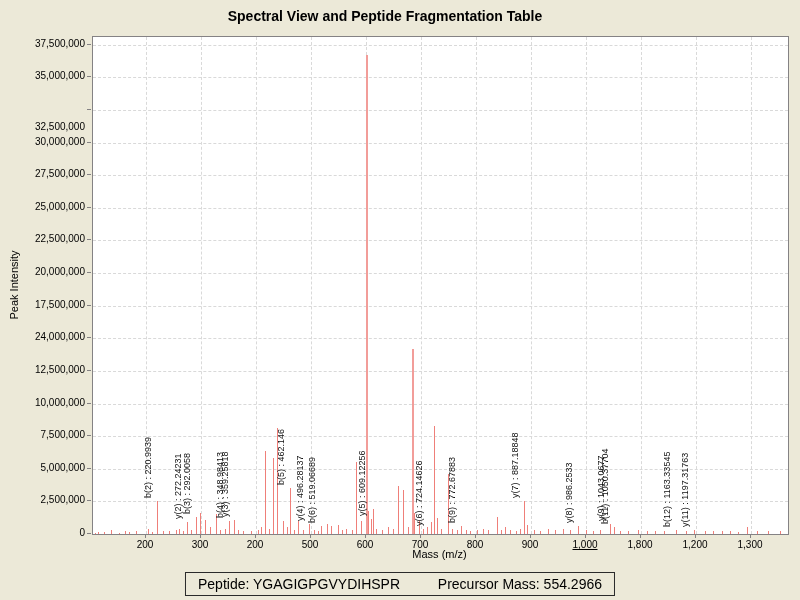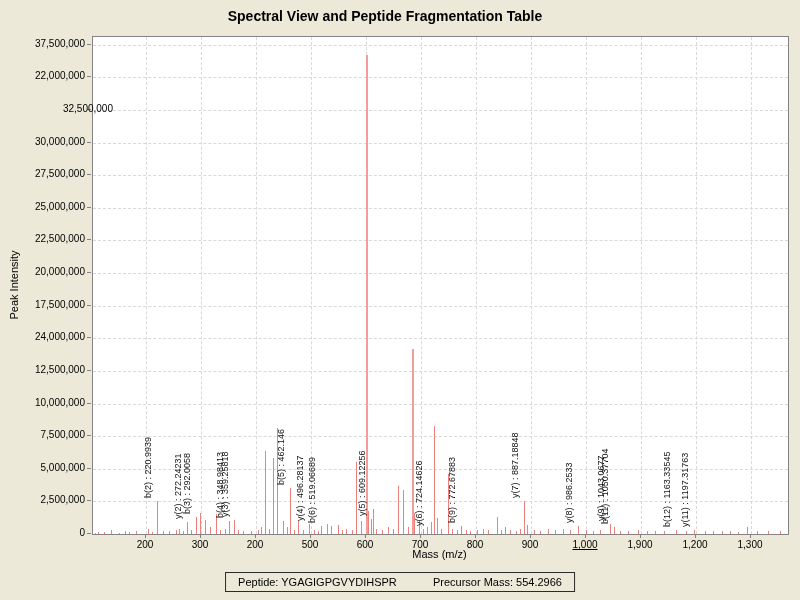--- a/index.html
+++ b/index.html
@@ -34,21 +34,21 @@
   }
   .y-axis-title{
     position:absolute;left:14px;top:285px;font-size:11px;white-space:nowrap;
     transform:translate(-50%,-50%) rotate(-90deg);
   }
   .x-axis-title{
     position:absolute;left:92px;width:695px;top:548px;text-align:center;font-size:11px;
   }
   .footer-box{
     position:absolute;top:572px;left:50%;transform:translateX(-50%);
-    border:1px solid #2a2a2a;padding:3px 12px;font-size:11px;white-space:nowrap;
+    border:1px solid #2a2a2a;padding:3px 12px;font-size:14px;white-space:nowrap;
     background:#ece9d8;
   }
   .footer-box .gap{display:inline-block;width:30px;}
 </style>
 </head>
 <body>
 
 <div class="title">Spectral View and Peptide Fragmentation Table</div>
 
 <div class="y-axis-title">Peak Intensity</div>
@@ -234,21 +234,21 @@
     <div class="x-tick-label" style="left: 365px;">600</div>
     <div class="x-tick" style="left: 420px;"></div>
     <div class="x-tick-label" style="left: 420px;">700</div>
     <div class="x-tick" style="left: 475px;"></div>
     <div class="x-tick-label" style="left: 475px;">800</div>
     <div class="x-tick" style="left: 530px;"></div>
     <div class="x-tick-label" style="left: 530px;">900</div>
     <div class="x-tick" style="left: 585px;"></div>
     <div class="x-tick-label" style="left: 585px; text-decoration: underline;">1,000</div>
     <div class="x-tick" style="left: 640px;"></div>
-    <div class="x-tick-label" style="left: 640px;">1,900</div>
+    <div class="x-tick-label" style="left: 640px;">1,800</div>
     <div class="x-tick" style="left: 695px;"></div>
     <div class="x-tick-label" style="left: 695px;">1,200</div>
     <div class="x-tick" style="left: 750px;"></div>
     <div class="x-tick-label" style="left: 750px;">1,300</div>
     <div class="y-tick" style="top: 533px;"></div>
     <div class="y-tick-label" style="top: 527px;">0</div>
     <div class="y-tick" style="top: 500px;"></div>
     <div class="y-tick-label" style="top: 494px;">2,500,000</div>
     <div class="y-tick" style="top: 468px;"></div>
     <div class="y-tick-label" style="top: 462px;">5,000,000</div>
@@ -266,23 +266,23 @@
     <div class="y-tick-label" style="top: 266px;">20,000,000</div>
     <div class="y-tick" style="top: 239px;"></div>
     <div class="y-tick-label" style="top: 233px;">22,500,000</div>
     <div class="y-tick" style="top: 207px;"></div>
     <div class="y-tick-label" style="top: 201px;">25,000,000</div>
     <div class="y-tick" style="top: 174px;"></div>
     <div class="y-tick-label" style="top: 168px;">27,500,000</div>
     <div class="y-tick" style="top: 142px;"></div>
     <div class="y-tick-label" style="top: 136px;">30,000,000</div>
     <div class="y-tick" style="top: 109px;"></div>
-    <div class="y-tick-label" style="top: 103px; padding-left: 28px;">32,500,000</div>
+    <div class="y-tick-label" style="top: 121px;">32,500,000</div>
     <div class="y-tick" style="top: 76px;"></div>
-    <div class="y-tick-label" style="top: 70px;">22,000,000</div>
+    <div class="y-tick-label" style="top: 70px;">35,000,000</div>
     <div class="y-tick" style="top: 44px;"></div>
     <div class="y-tick-label" style="top: 38px;">37,500,000</div>
   </div>
 
 <div class="x-axis-title">Mass (m/z)</div>
 
 <div class="footer-box">
   <span>Peptide: YGAGIGPGVYDIHSPR</span>
   <span class="gap"></span>
   <span>Precursor Mass: 554.2966</span>

